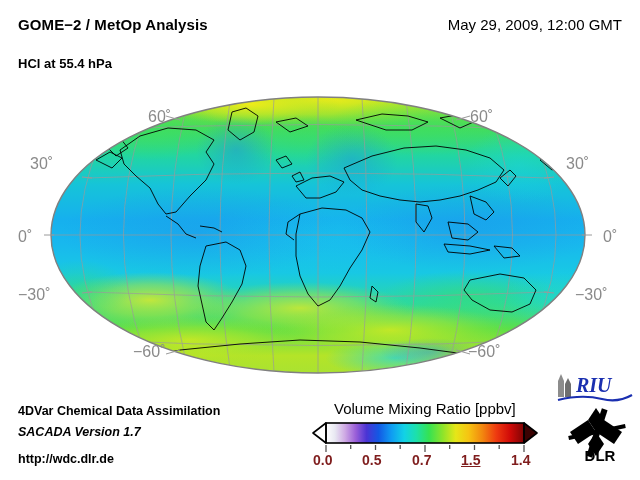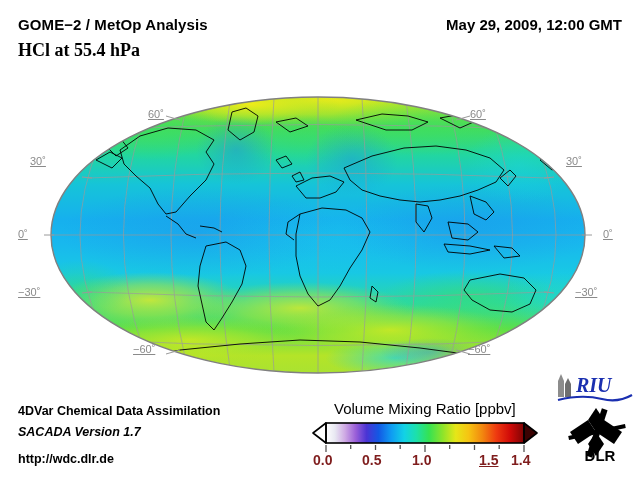--- a/index.html
+++ b/index.html
@@ -2,28 +2,28 @@
 <html><head>
 <meta charset="utf-8">
 <style>
   html,body{margin:0;padding:0;background:#ffffff;}
   body{width:640px;height:480px;position:relative;overflow:hidden;
        font-family:"Liberation Sans",sans-serif;color:#000;}
   .abs{position:absolute;}
 
   
   #hdr-left{left:18px;top:16px;font-size:15px;font-weight:bold;letter-spacing:.1px;}
-  #hdr-left2{left:18px;top:40px;font-size:18px;font-weight:bold;font-family:Liberation Serif, serif;}
-  #hdr-right{right:18px;top:16px;font-size:15px;font-weight:bold;text-align:right;}
+  #hdr-left2{left:18px;top:56px;font-size:13px;font-weight:bold;}
+  #hdr-right{right:18px;top:16px;font-size:15px;font-weight:normal;text-align:right;}
 
   
   #mapwrap{left:0;top:0;width:640px;height:400px;}
   svg{display:block;}
 
-  .latlab{position:absolute;font-size:11px;color:#8a8a8a;white-space:nowrap;text-decoration:underline;}
+  .latlab{position:absolute;font-size:16px;color:#8a8a8a;white-space:nowrap;}
 
   
   .foot{left:18px;font-size:12.5px;font-weight:bold;}
   #foot1{top:404px;}
   #foot2{top:425px;font-style:italic;}
   #foot3{top:452px;}
 
   
   #cb-title{left:334px;top:400px;font-size:15px;font-weight:normal;white-space:nowrap;}
   #cb-wrap{left:312px;top:421px;width:226px;height:24px;}
@@ -263,22 +263,22 @@
       <line x1="38.7" y1="0" x2="38.7" y2="4"></line>
       <line x1="88.2" y1="0" x2="88.2" y2="4"></line>
       <line x1="137.7" y1="0" x2="137.7" y2="4"></line>
       <line x1="187.2" y1="0" x2="187.2" y2="4"></line>
     </g>
   </svg>
 </div>
 
 <div class="abs cbtick" style="left:313px;top:452px;">0.0</div>
 <div class="abs cbtick" style="left:362px;top:452px;text-align:right;">0.5</div>
-<div class="abs cbtick" style="left:412px;top:452px;">1.0</div>
-<div class="abs cbtick" style="left:479px;top:452px;text-decoration:underline;">1.5</div>
+<div class="abs cbtick" style="left:412px;top:452px;">0.7</div>
+<div class="abs cbtick" style="left:461px;top:452px;text-decoration:underline;">1.5</div>
 <div class="abs cbtick" style="left:511px;top:452px;">1.4</div>
 
 <div class="abs" id="riu">
   <svg width="84" height="32" viewBox="0 0 84 32">
     <g>
       <path d="M6 26 L6 10 L9 3 L12 10 L12 26 Z" fill="#8c8c8c"></path>
       <path d="M13 26 L13 13 L16 7 L19 13 L19 26 Z" fill="#6f6f6f"></path>
     </g>
     <text x="24" y="21" font-family="Liberation Serif, serif" font-size="20" font-style="italic" font-weight="bold" fill="#1a2fb0">RIU</text>
     <path d="M6 29 Q30 23 50 28 Q66 32 80 24" stroke="#1a2fb0" stroke-width="2.2" fill="none"></path>

